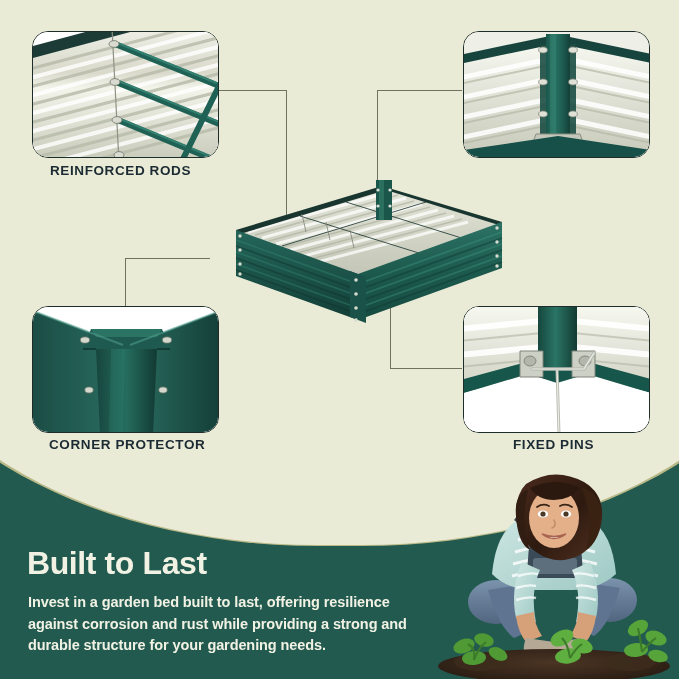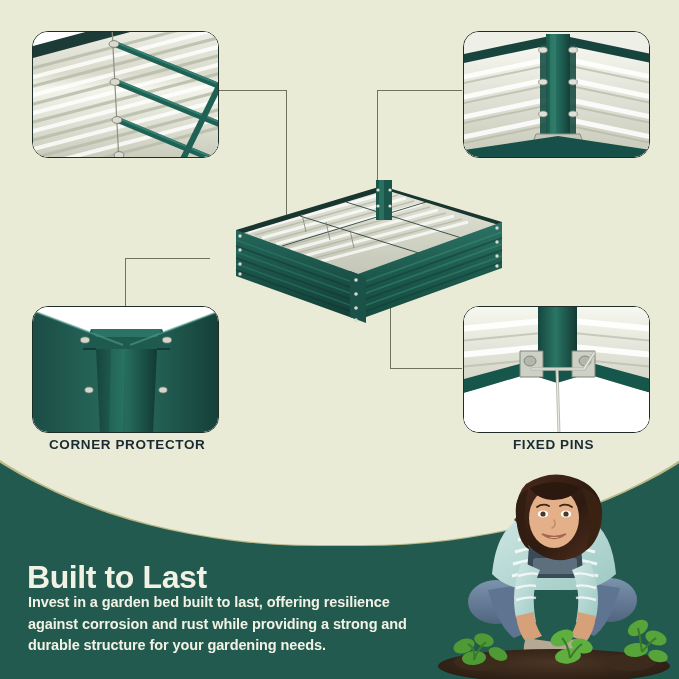--- a/index.html
+++ b/index.html
@@ -51,21 +51,21 @@
   
   .art{position:absolute;inset:0;overflow:hidden;}
 
   
   .conn{position:absolute;background:#6d7360;}
   .conn.h{height:1px;}
   .conn.v{width:1px;}
 
   
   .headline{
-    position:absolute;left:27px;top:559px;
+    position:absolute;left:27px;top:545px;
     font-size:32px;font-weight:bold;color:#f1f2e4;
     letter-spacing:-0.4px;
   }
   .subcopy{
     position:absolute;left:28px;top:592px;width:392px;
     font-size:14.5px;font-weight:bold;line-height:21.5px;
     color:#f1f2e4;letter-spacing:-0.1px;
   }
 
   
@@ -141,20 +141,21 @@
 
         <g fill="#d9dbd0" stroke="#6f7468" stroke-width=".8">
           <ellipse cx="81" cy="12" rx="5" ry="3.4"></ellipse>
           <ellipse cx="82" cy="50" rx="5" ry="3.4"></ellipse>
           <ellipse cx="84" cy="88" rx="5" ry="3.4"></ellipse>
           <ellipse cx="86" cy="123" rx="5" ry="3.4"></ellipse>
         </g>
       </svg>
     </div>
   </div>
+  <div class="panel-label" style="left:50px;top:163px;">REINFORCED RODS</div>
 
   <div class="panel" style="left:463px;top:31px;width:187px;height:127px;">
     <div class="art">
       <svg width="187" height="127" viewBox="0 0 187 127" preserveAspectRatio="none">
         <defs>
           <linearGradient id="corrL" x1="0" y1="0" x2="0" y2="1">
             <stop offset="0%" stop-color="#f7f8f0"></stop>
               <stop offset="100%" stop-color="#c6c8b8"></stop>
           </linearGradient>
           <linearGradient id="brkG" x1="0" y1="0" x2="1" y2="0">

